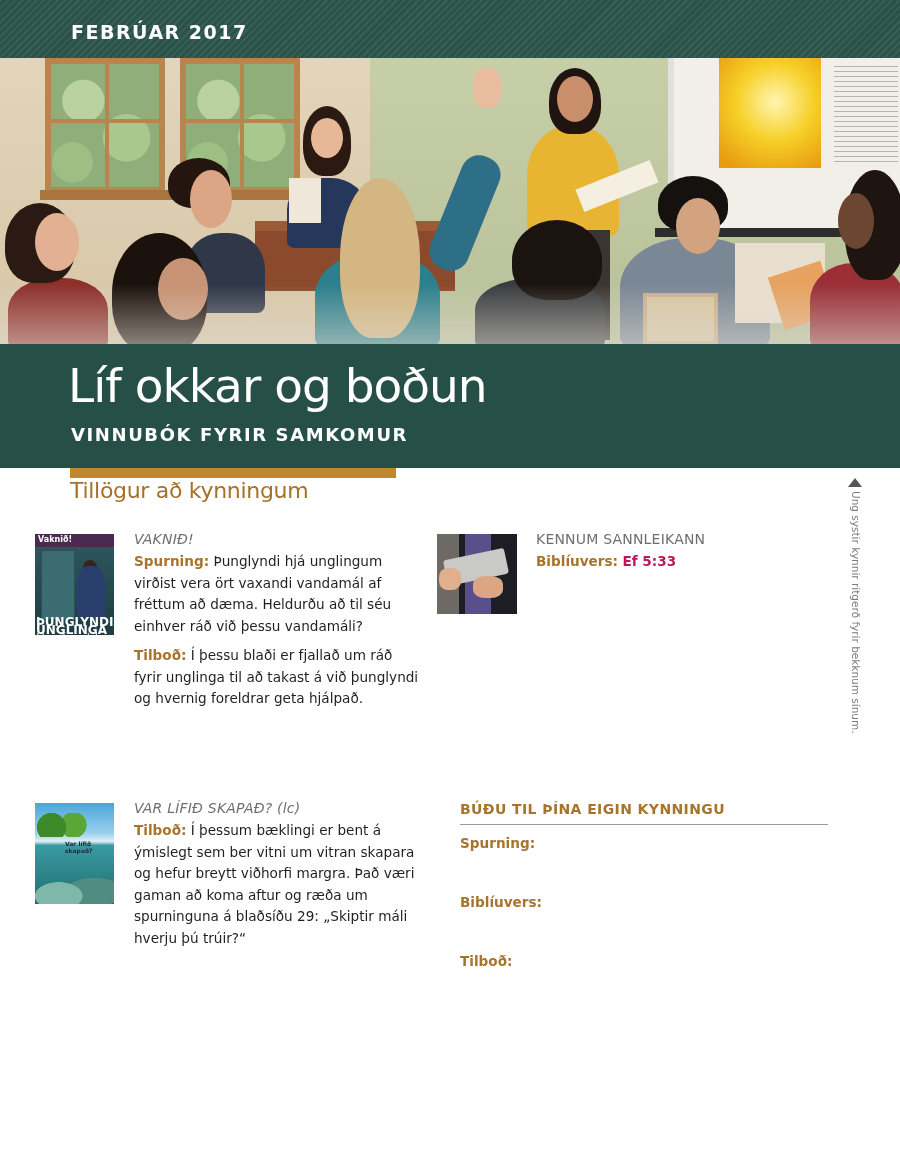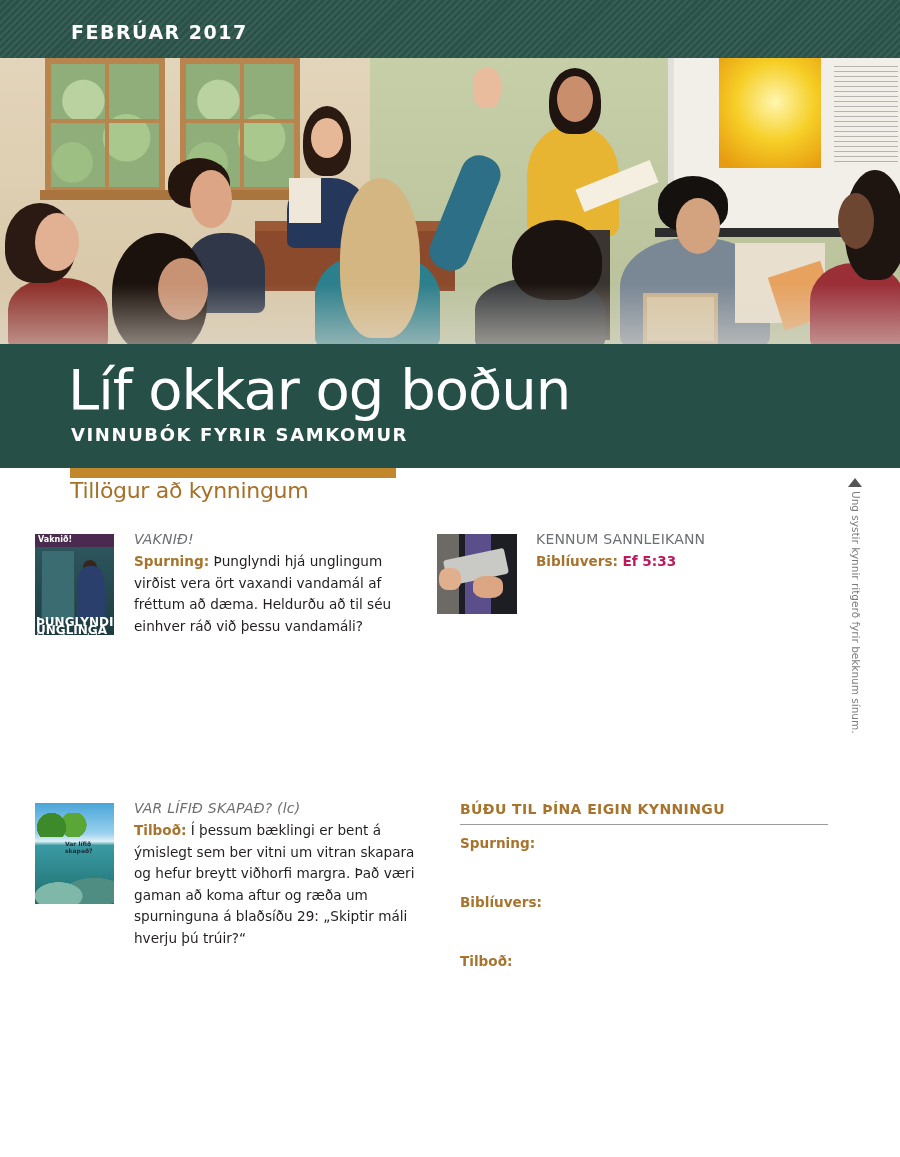--- a/index.html
+++ b/index.html
@@ -44,21 +44,21 @@
     .hero .bottom-fade { position: absolute; left: 0; bottom: 0; width: 900px; height: 60px; background: linear-gradient(180deg, rgba(225,220,210,0), rgba(225,220,210,0.55)); }
 
     
     .title-band {
       position: absolute; left: 0; top: 344px; width: 900px; height: 124px;
       background: #264f47;
     }
     .title-band .title {
       position: absolute; left: 68px; top: 18px;
       font-family: "DejaVu Sans", sans-serif; font-weight: normal;
-      font-size: 56px; letter-spacing: -1px; color: #ffffff; line-height: 1;
+      font-size: 47px; letter-spacing: -1px; color: #ffffff; line-height: 1;
     }
     .title-band .subtitle {
       position: absolute; left: 71px; top: 80px;
       font-family: "DejaVu Sans", sans-serif; font-weight: bold;
       font-size: 18px; letter-spacing: 1.6px; color: #ffffff;
     }
     .gold-bar { position: absolute; left: 70px; top: 468px; width: 326px; height: 10px; background: #c2862b; }
 
     
     .section-heading {
@@ -218,20 +218,24 @@
     <div>ÞUNGLYNDI UNGLINGA</div>
     <div class="cap2">Hvað er til ráða?</div>
   </div>
 </div>
 <div class="block" style="left:134px;top:531px;width:290px;">
   <div class="heading italic">VAKNIÐ!</div>
   <div class="para">
     <span class="lbl">Spurning:</span>
     <span>Þunglyndi hjá unglingum virðist vera ört vaxandi vandamál af fréttum að dæma. Heldurðu að til séu einhver ráð við þessu vandamáli?</span>
   </div>
+  <div class="para">
+    <span class="lbl">Tilboð:</span>
+    <span>Í þessu blaði er fjallað um ráð fyrir unglinga til að takast á við þunglyndi og hvernig foreldrar geta hjálpað.</span>
+  </div>
 </div>
 
 <div class="thumb t-bible">
   <div class="jacket-l"></div>
   <div class="shirt"></div>
   <div class="book"></div>
   <div class="hand1"></div>
   <div class="hand2"></div>
 </div>
 <div class="block" style="left:536px;top:531px;width:290px;">

